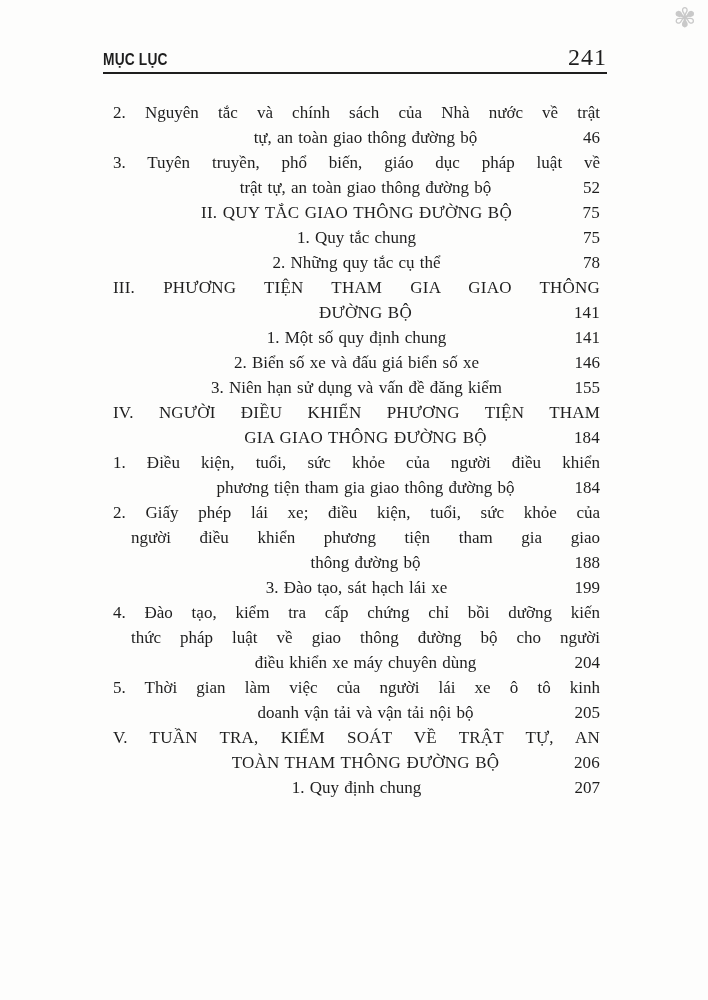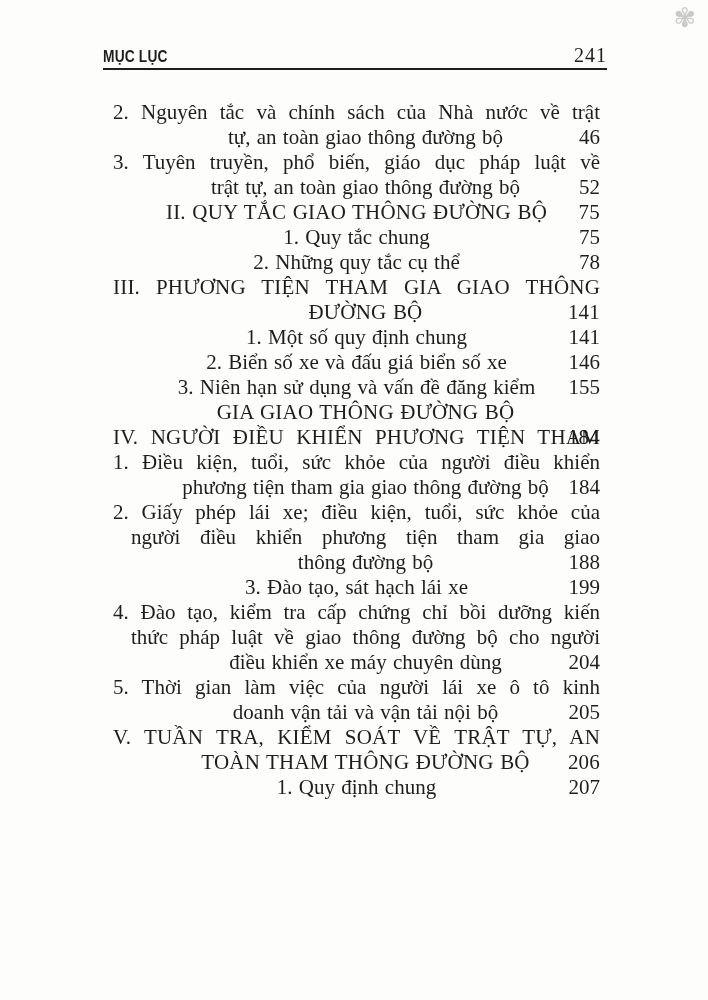--- a/index.html
+++ b/index.html
@@ -41,29 +41,29 @@
   .header-title {
     display: inline-block;
     font-family: "Liberation Sans", "DejaVu Sans", sans-serif;
     font-weight: bold;
     font-size: 16px;
     letter-spacing: 0.2px;
     transform: scaleX(0.86);
     transform-origin: left bottom;
   }
   .header-page {
-    font-size: 20px;
+    font-size: 24px;
     letter-spacing: 1px;
   }
   .toc {
     position: absolute;
     left: 113px;
     top: 100px;
     width: 487px;
-    font-size: 21px;
+    font-size: 17px;
     line-height: 25px;
     word-spacing: 1px;
   }
   .toc-line {
     min-height: 25px;
     text-align: center;
   }
   .toc-line.cont {
     padding-left: 18px;
   }
@@ -134,22 +134,22 @@
       </div>
       <div class="toc-entry">
         <div class="toc-line"><span class="toc-num">2.</span> Biển số xe và đấu giá biển số xe</div>
         <span class="toc-page">146</span>
       </div>
       <div class="toc-entry">
         <div class="toc-line"><span class="toc-num">3.</span> Niên hạn sử dụng và vấn đề đăng kiểm</div>
         <span class="toc-page">155</span>
       </div>
       <div class="toc-entry section">
+        <div class="toc-line fill"><span class="toc-num">IV.</span> NGƯỜI ĐIỀU KHIỂN PHƯƠNG TIỆN THAM</div>
         <div class="toc-line cont">GIA GIAO THÔNG ĐƯỜNG BỘ</div>
-        <div class="toc-line fill"><span class="toc-num">IV.</span> NGƯỜI ĐIỀU KHIỂN PHƯƠNG TIỆN THAM</div>
         <span class="toc-page">184</span>
       </div>
       <div class="toc-entry">
         <div class="toc-line fill"><span class="toc-num">1.</span> Điều kiện, tuổi, sức khỏe của người điều khiển</div>
         <div class="toc-line cont">phương tiện tham gia giao thông đường bộ</div>
         <span class="toc-page">184</span>
       </div>
       <div class="toc-entry">
         <div class="toc-line fill"><span class="toc-num">2.</span> Giấy phép lái xe; điều kiện, tuổi, sức khỏe của</div>
         <div class="toc-line fill cont">người điều khiển phương tiện tham gia giao</div>

